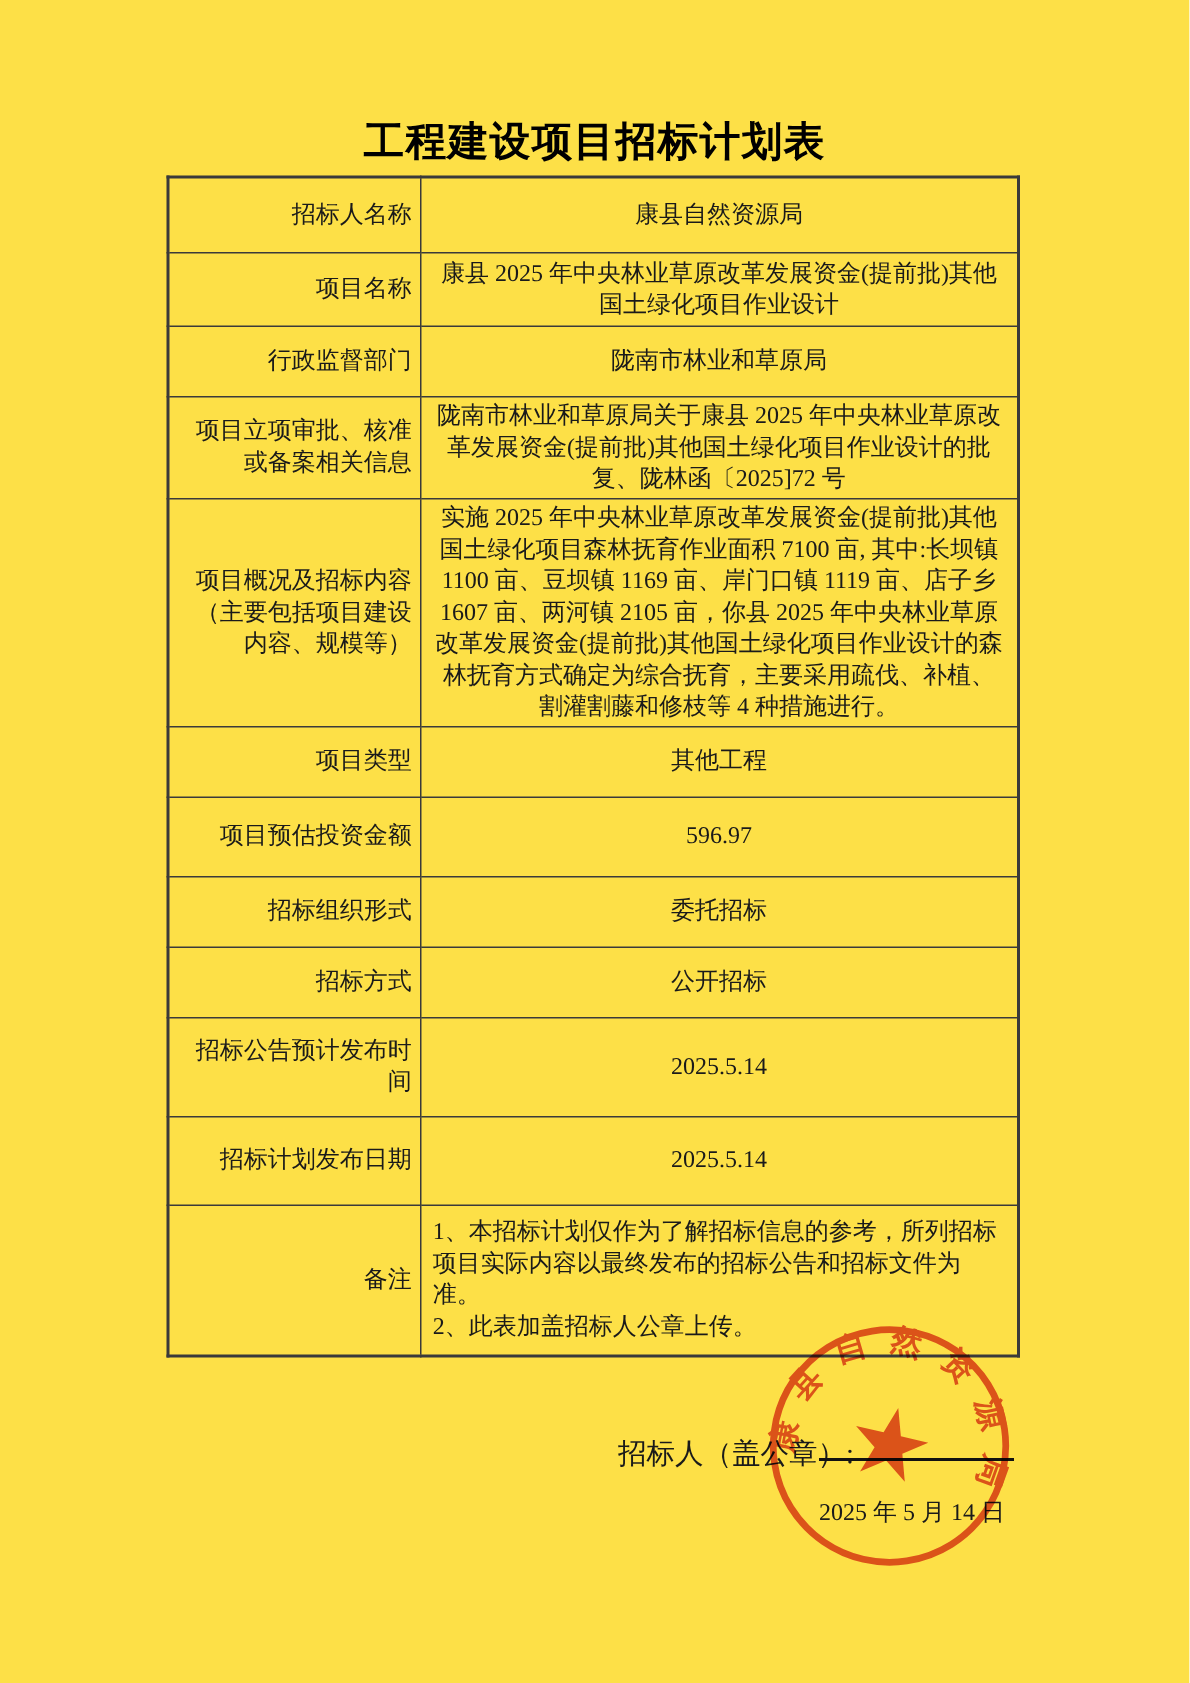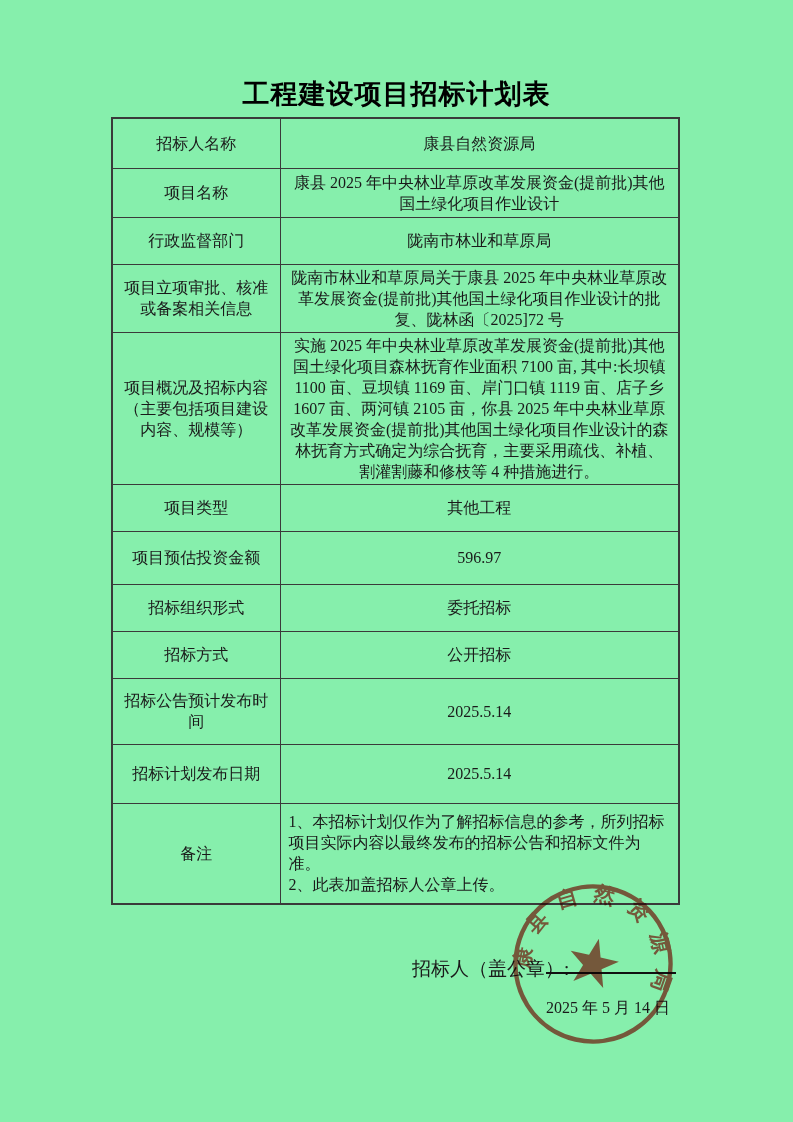--- a/index.html
+++ b/index.html
@@ -5,21 +5,21 @@
   * { margin: 0; padding: 0; box-sizing: border-box; }
   html, body { background: #ffffff; }
   body {
     font-family: "Liberation Serif", "DejaVu Serif", serif;
     color: #1a1a1a;
   }
   .page {
     position: relative;
     width: 793px;
     height: 1122px;
-    background: #86efac;
+    background: #fde047;
     overflow: hidden;
   }
   .title {
     position: absolute;
     top: 76px;
     left: 0;
     width: 100%;
     text-align: center;
     font-family: "Liberation Sans", "DejaVu Sans", sans-serif;
     font-weight: 700;
@@ -37,21 +37,21 @@
     border: 2.5px solid #3a3a3a;
   }
   table.plan-table td {
     border: 1.5px solid #3a3a3a;
     vertical-align: middle;
     font-size: 16px;
     line-height: 21px;
   }
   td.label {
     width: 168px;
-    text-align: center;
+    text-align: right;
     padding: 2px 5px;
   }
   td.value {
     text-align: center;
     padding: 2px 8px;
   }
   td.value.left {
     text-align: left;
     white-space: pre-line;
   }

